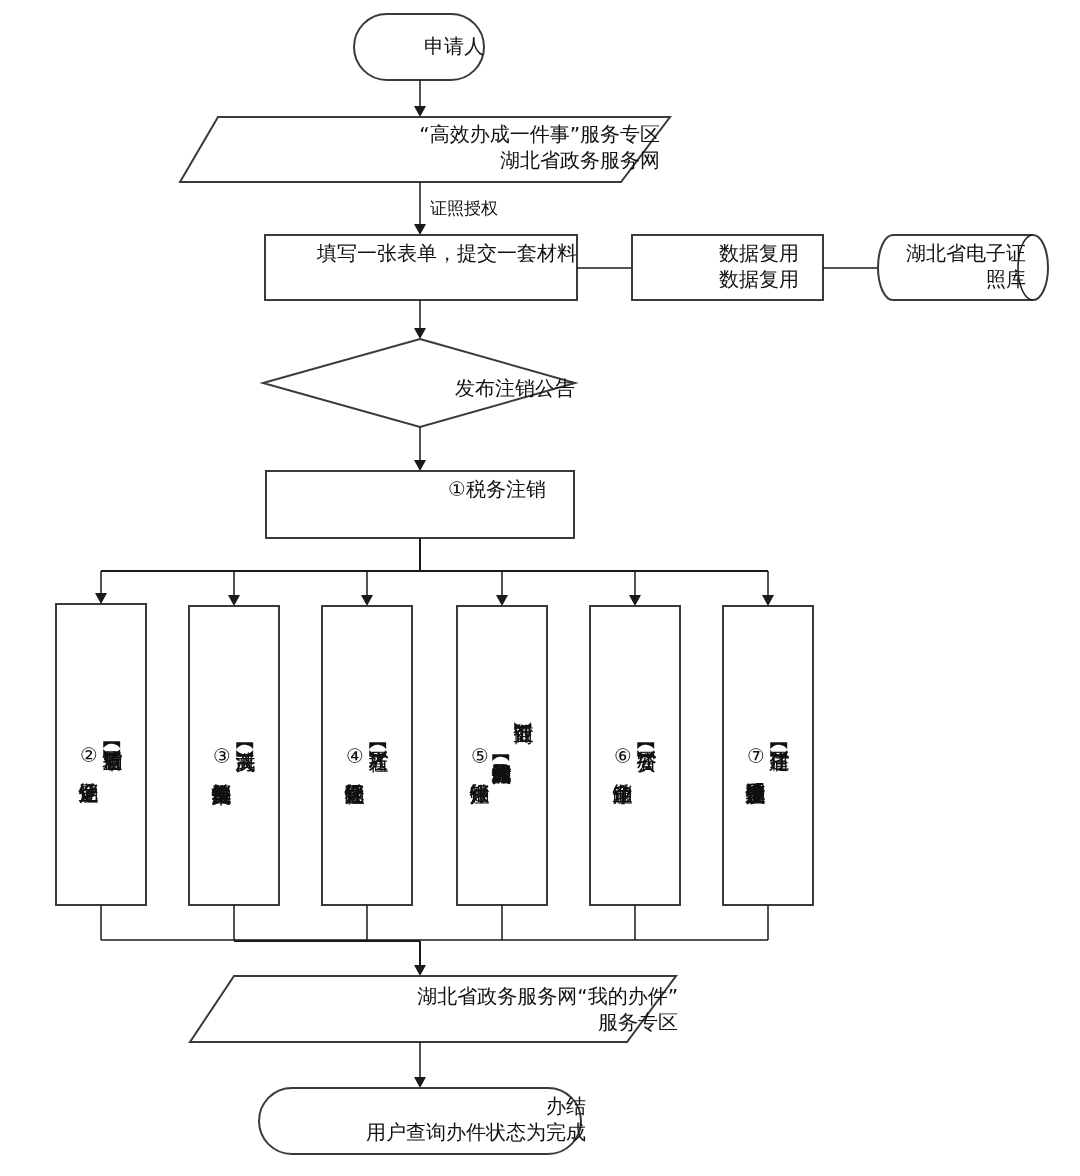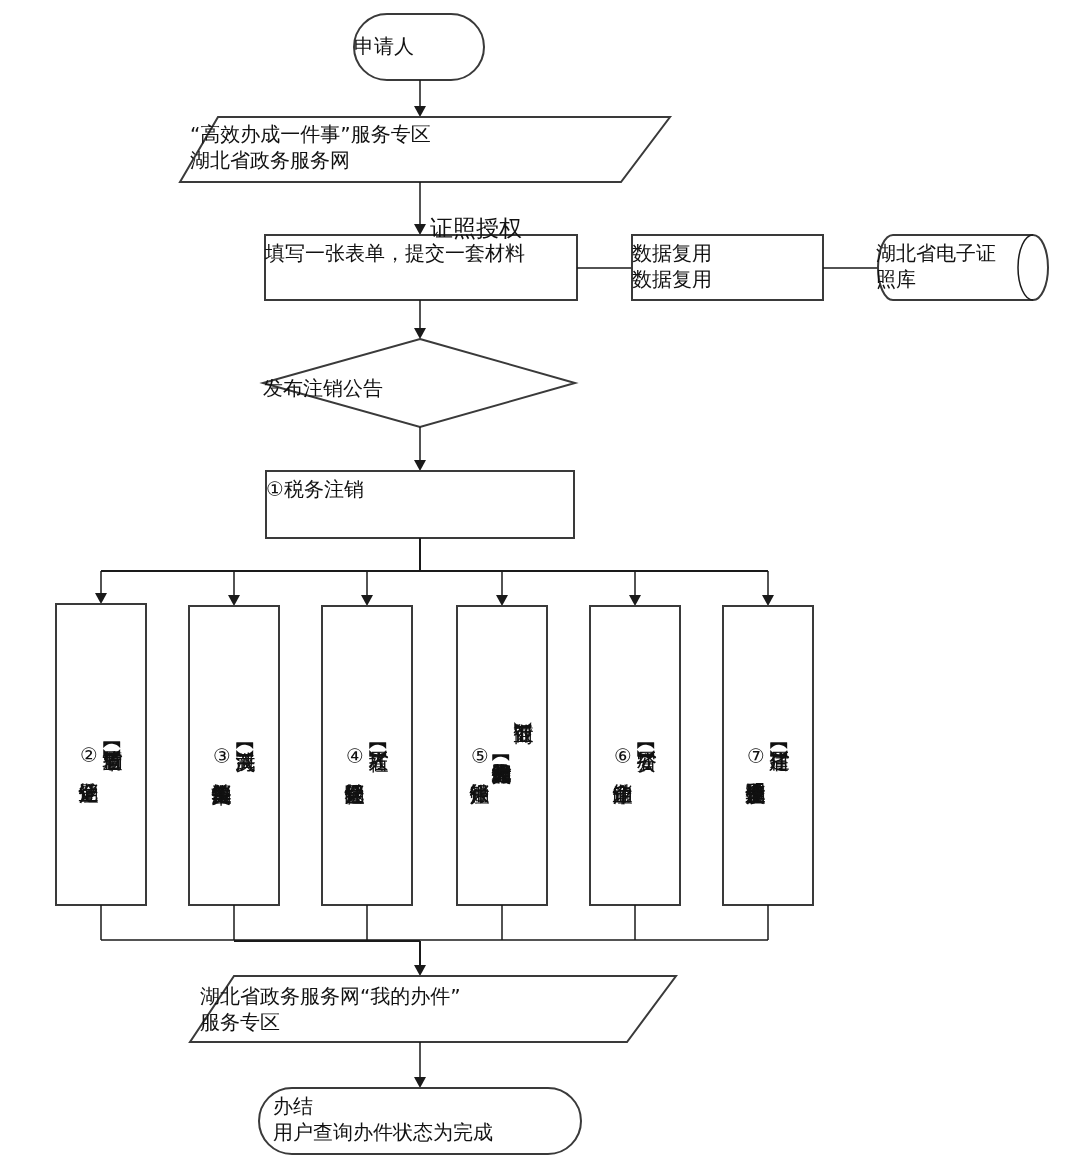--- a/index.html
+++ b/index.html
@@ -6,26 +6,26 @@
   body { width: 1080px; height: 1176px; position: relative; overflow: hidden; }
   #diagram { position: absolute; left: 0; top: 0; }
   .shape { fill: #ffffff; stroke: #3a3a3a; stroke-width: 2; }
   .line { stroke: #1a1a1a; stroke-width: 1.5; fill: none; }
   .line-thick { stroke: #1a1a1a; stroke-width: 2; fill: none; }
   .arrow { fill: #1a1a1a; }
   .label {
     position: absolute;
     font-family: "DejaVu Sans", sans-serif;
     color: #111111;
-    text-align: left;
+    text-align: right;
     white-space: nowrap;
     line-height: 1.28;
   }
   .t20 { font-size: 20px; }
-  .t17 { font-size: 23px; margin-top: 16px; }
+  .t17 { font-size: 17px; }
   .vcol {
     position: absolute;
     font-family: "DejaVu Sans", sans-serif;
     font-size: 20px;
     color: #111111;
     writing-mode: vertical-rl;
     text-orientation: upright;
     line-height: 1;
     letter-spacing: 0px;
     white-space: nowrap;
@@ -121,21 +121,21 @@
   <div>“高效办成一件事”服务专区</div>
   <div>湖北省政务服务网</div>
 </div>
 
 <div class="label t17" style="left:430px; top:198px;">证照授权</div>
 
 <div class="label t20" style="left:265px; top:241px; width:312px;">
   <div>填写一张表单，提交一套材料</div>
 </div>
 
-<div class="label t20" style="left:632px; top:241px; width:191px;">
+<div class="label t20" style="left:608px; top:241px; width:191px;">
   <div>数据复用</div>
   <div>数据复用</div>
 </div>
 
 <div class="label t20" style="left:876px; top:241px; width:150px;">
   <div>湖北省电子证</div>
   <div>照库</div>
 </div>
 
 <div class="label t20" style="left:263px; top:376px; width:312px;">发布注销公告</div>
@@ -165,21 +165,21 @@
     <div style="position: absolute; left: 590px; top: 606px; width: 90px; height: 299px; display: flex; flex-direction: row; justify-content: center; align-items: center; gap: 4px;">
       <div class="vcol" style="position: relative;"><span>⑥</span><span>企业印章注销</span></div>
       <div class="vcol" style="position: relative; top: -20px;">【省公安厅】</div>
     </div>
     <div style="position: absolute; left: 723px; top: 606px; width: 90px; height: 299px; display: flex; flex-direction: row; justify-content: center; align-items: center; gap: 4px;">
       <div class="vcol" style="position: relative;"><span>⑦</span><span>建设工程企业资质证书注销</span></div>
       <div class="vcol" style="position: relative; top: -20px;">【省住建厅】</div>
     </div>
   </div>
 
-<div class="label t20" style="left:200px; top:984px; width:466px;">
+<div class="label t20" style="left:212px; top:984px; width:466px;">
   <div>湖北省政务服务网“我的办件”</div>
   <div>服务专区</div>
 </div>
 
-<div class="label t20" style="left:273px; top:1094px; width:322px;">
+<div class="label t20" style="left:264px; top:1094px; width:322px;">
   <div>办结</div>
   <div>用户查询办件状态为完成</div>
 </div>
 
 </body></html>

